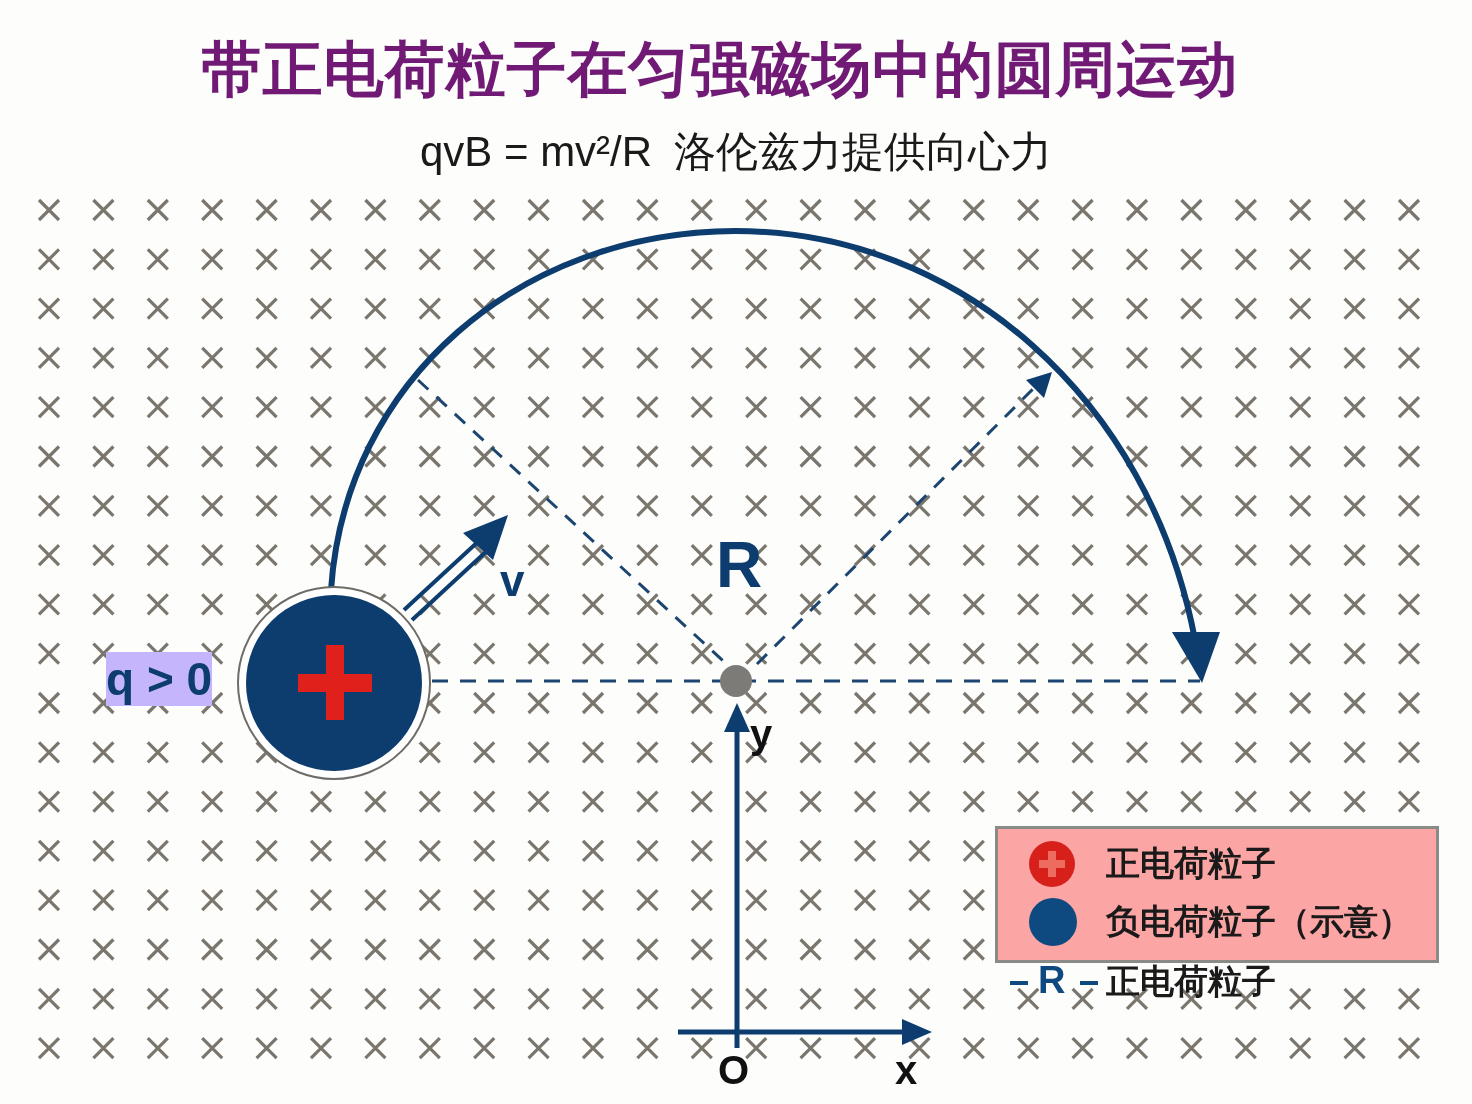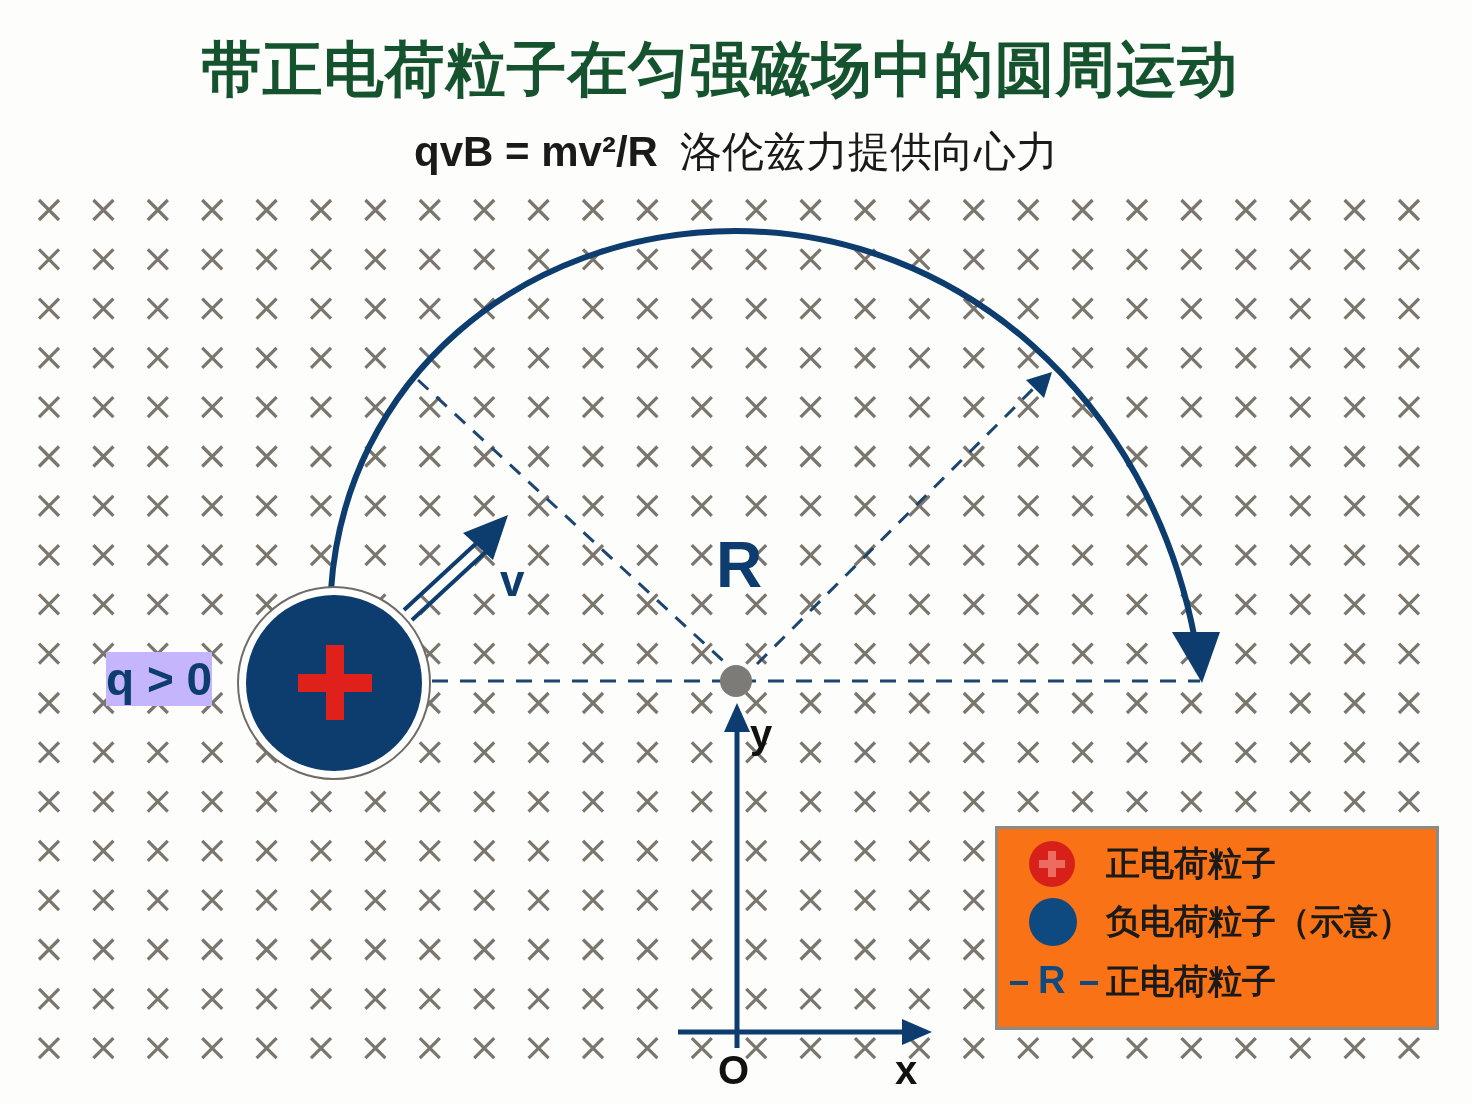--- a/index.html
+++ b/index.html
@@ -1,26 +1,26 @@
 <!DOCTYPE html>
 <html><head>
 <meta charset="utf-8">
 <style>
   html, body { margin:0; padding:0; }
   body { width:1472px; height:1104px; background:#fdfdfc; position:relative; overflow:hidden;
          font-family:"DejaVu Sans","Liberation Sans",sans-serif; }
   .title { position:absolute; left:0; top:30px; width:1440px; text-align:center;
-           font-size:60px; font-weight:bold; color:#14532d; letter-spacing:1px; }
+           font-size:60px; font-weight:bold; color:#701a75; letter-spacing:1px; }
   .subtitle { position:absolute; left:0; top:124px; width:1472px; text-align:center;
               font-size:42px; color:#1a1a1a; }
-  .subtitle .formula { font-weight:bold; font-family:"Liberation Sans",sans-serif; }
+  .subtitle .formula { font-weight:normal; font-family:"Liberation Sans",sans-serif; }
   .subtitle .desc { margin-left:22px; }
   svg.diagram { position:absolute; left:0; top:0; }
-  .legend { position:absolute; left:995px; top:826px; width:444px; height:204px;
-            background:#f97316; border:3px solid #8a8a86; box-sizing:border-box; }
+  .legend { position:absolute; left:995px; top:826px; width:444px; height:137px;
+            background:#fca5a5; border:3px solid #8a8a86; box-sizing:border-box; }
   .legend-row { position:absolute; left:0; height:50px; display:flex; align-items:center; }
   .legend-label { font-size:34px; font-weight:bold; color:#1a1a1a; }
   .lg-icon { position:absolute; }
   .lbl { position:absolute; font-weight:bold; font-family:"Liberation Sans",sans-serif; }
 </style>
 </head>
 <body>
 
 <div class="title">带正电荷粒子在匀强磁场中的圆周运动</div>
 <div class="subtitle">

